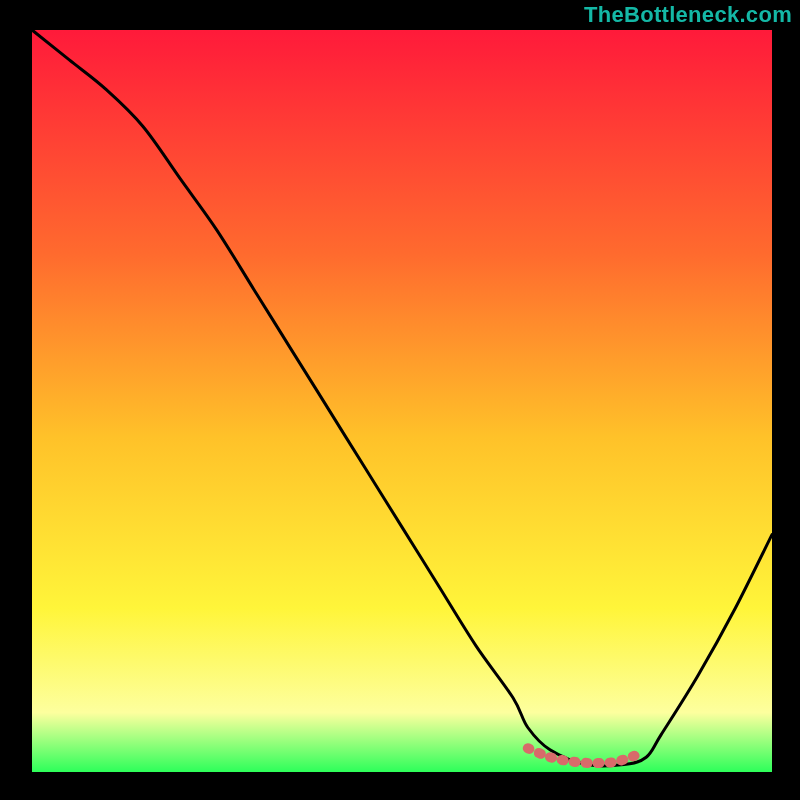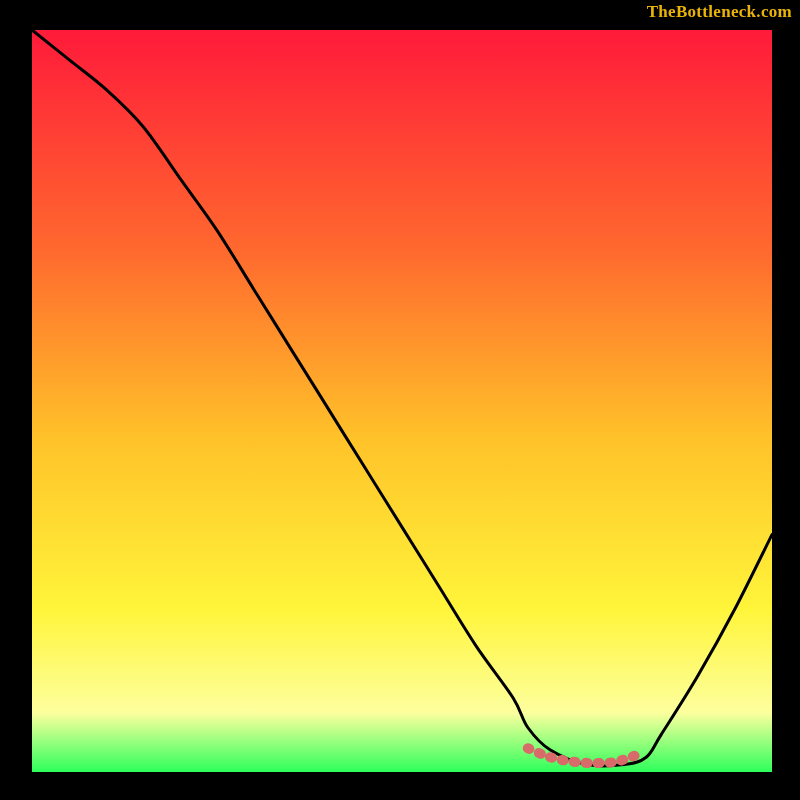--- a/index.html
+++ b/index.html
@@ -20,23 +20,23 @@
     top: 0;
     left: 0;
     width: 800px;
     height: 800px;
     display: block;
   }
   .watermark {
     position: absolute;
     top: 2px;
     right: 8px;
-    color: #eab308;
-    font-family: Liberation Serif, serif;
-    font-size: 17px;
+    color: #14b8a6;
+    font-family: Liberation Sans, sans-serif;
+    font-size: 22px;
     font-weight: bold;
     letter-spacing: 0.3px;
     user-select: none;
   }
 </style>
 </head>
 <body>
 
 <div class="chart-container">
 

